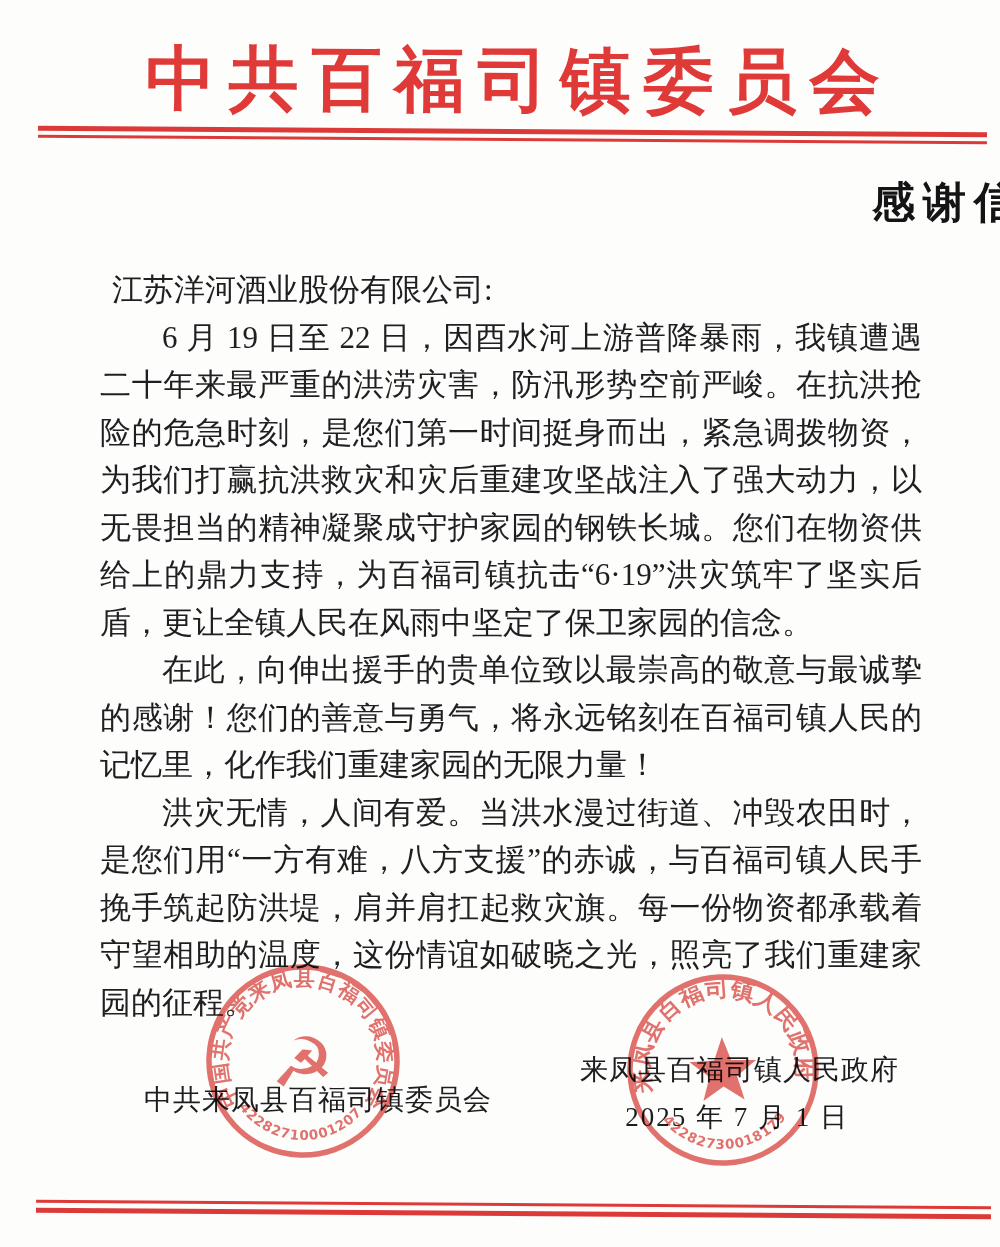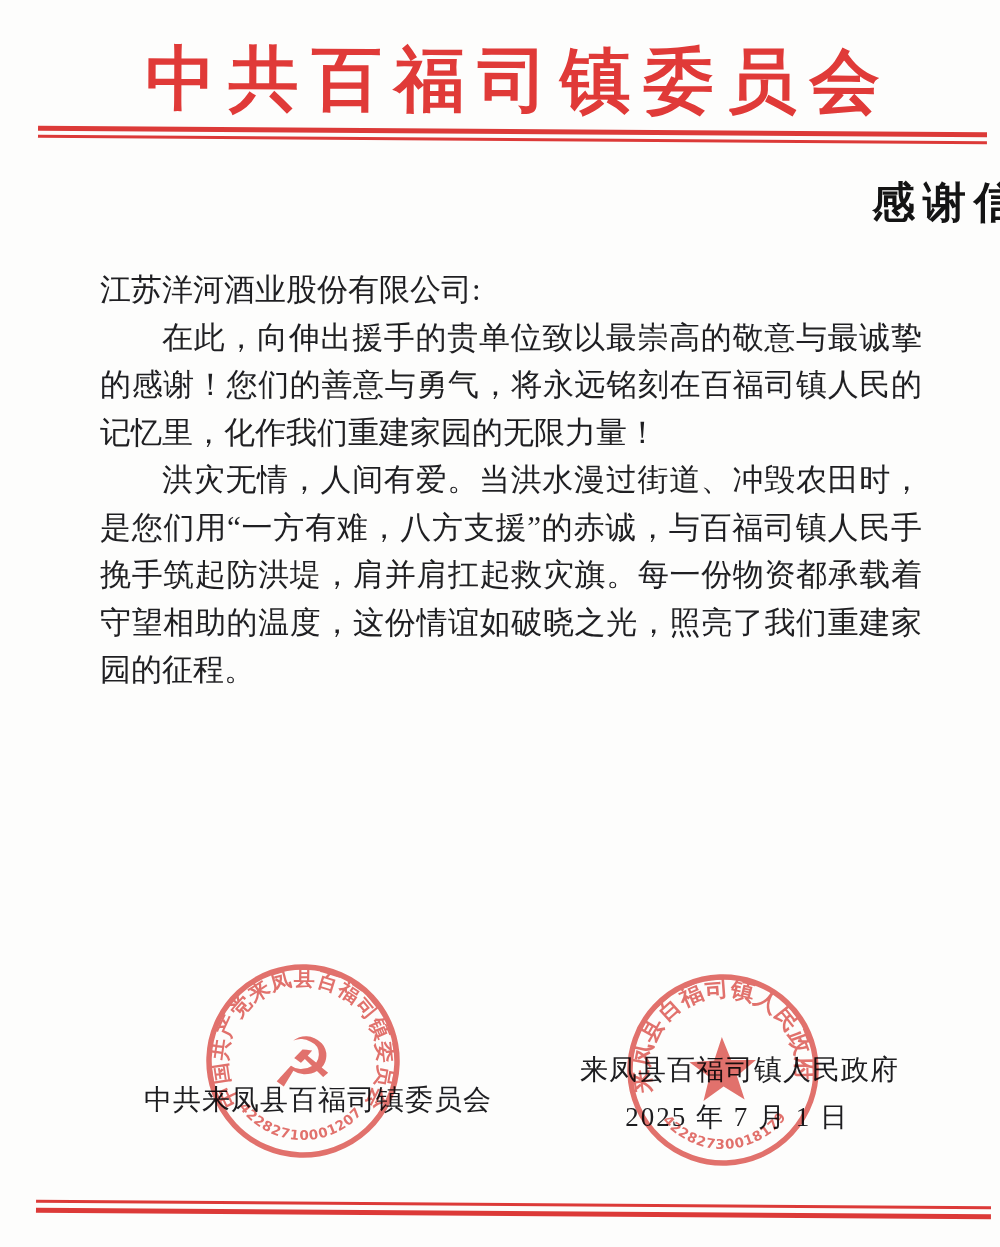--- a/index.html
+++ b/index.html
@@ -39,21 +39,21 @@
     padding-left:8px;
   }
   
   .letter-body{
     position:absolute;top:266px;left:100px;width:822px;
     font-size:31px;line-height:47.5px;
     color:#1f1f22;
     text-align:justify;
   }
   .letter-body p{margin:0;text-indent:2em;}
-  .letter-body p.greeting{text-indent:0;}
+  .letter-body p.greeting{text-indent:0;margin-left:12px;}
   
   .sig{
     position:absolute;
     font-size:28px;color:#1d1d20;
     white-space:nowrap;
     letter-spacing:1px;
   }
   .sig-left{left:144px;top:1081px;}
   .sig-right{left:580px;top:1051px;}
   .sig-date{
@@ -90,20 +90,21 @@
   <div class="org-title">中共百福司镇委员会</div>
   <div class="rule-top">
     <div class="thick"></div>
     <div class="thin"></div>
   </div>
 
   <div class="letter-title">感谢信</div>
 
   <div class="letter-body">
     <p class="greeting">江苏洋河酒业股份有限公司:</p>
+    <p>6 月 19 日至 22 日，因酉水河上游普降暴雨，我镇遭遇二十年来最严重的洪涝灾害，防汛形势空前严峻。在抗洪抢险的危急时刻，是您们第一时间挺身而出，紧急调拨物资，为我们打赢抗洪救灾和灾后重建攻坚战注入了强大动力，以无畏担当的精神凝聚成守护家园的钢铁长城。您们在物资供给上的鼎力支持，为百福司镇抗击“6·19”洪灾筑牢了坚实后盾，更让全镇人民在风雨中坚定了保卫家园的信念。</p>
     <p>在此，向伸出援手的贵单位致以最崇高的敬意与最诚挚的感谢！您们的善意与勇气，将永远铭刻在百福司镇人民的记忆里，化作我们重建家园的无限力量！</p>
     <p>洪灾无情，人间有爱。当洪水漫过街道、冲毁农田时，是您们用“一方有难，八方支援”的赤诚，与百福司镇人民手挽手筑起防洪堤，肩并肩扛起救灾旗。每一份物资都承载着守望相助的温度，这份情谊如破晓之光，照亮了我们重建家园的征程。</p>
   </div>
 
   <div class="sig sig-left">中共来凤县百福司镇委员会</div>
   <div class="sig sig-right">来凤县百福司镇人民政府</div>
   <div class="sig-date">2025 年 7 月 1 日</div>
 
   <svg class="seal seal-left" viewBox="0 0 200 200">
     <defs>

